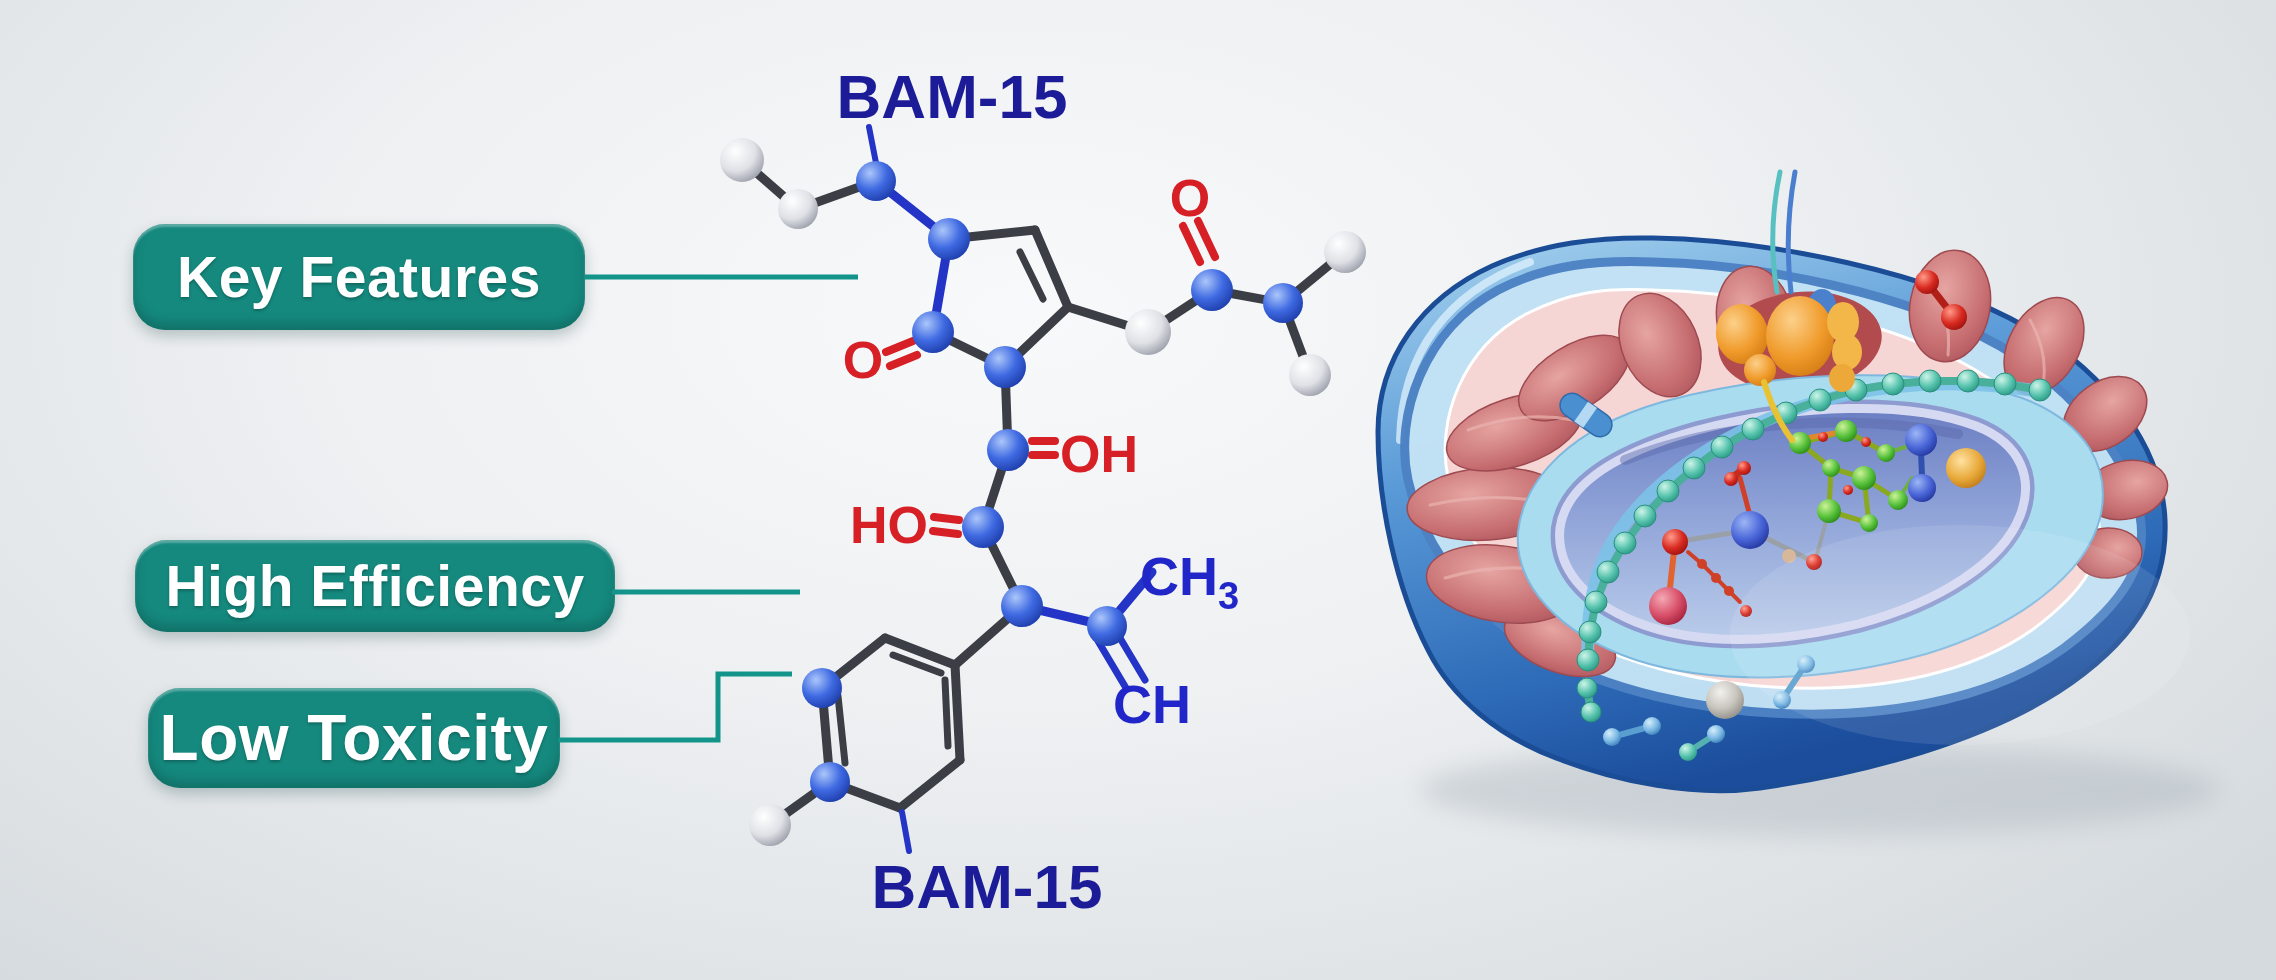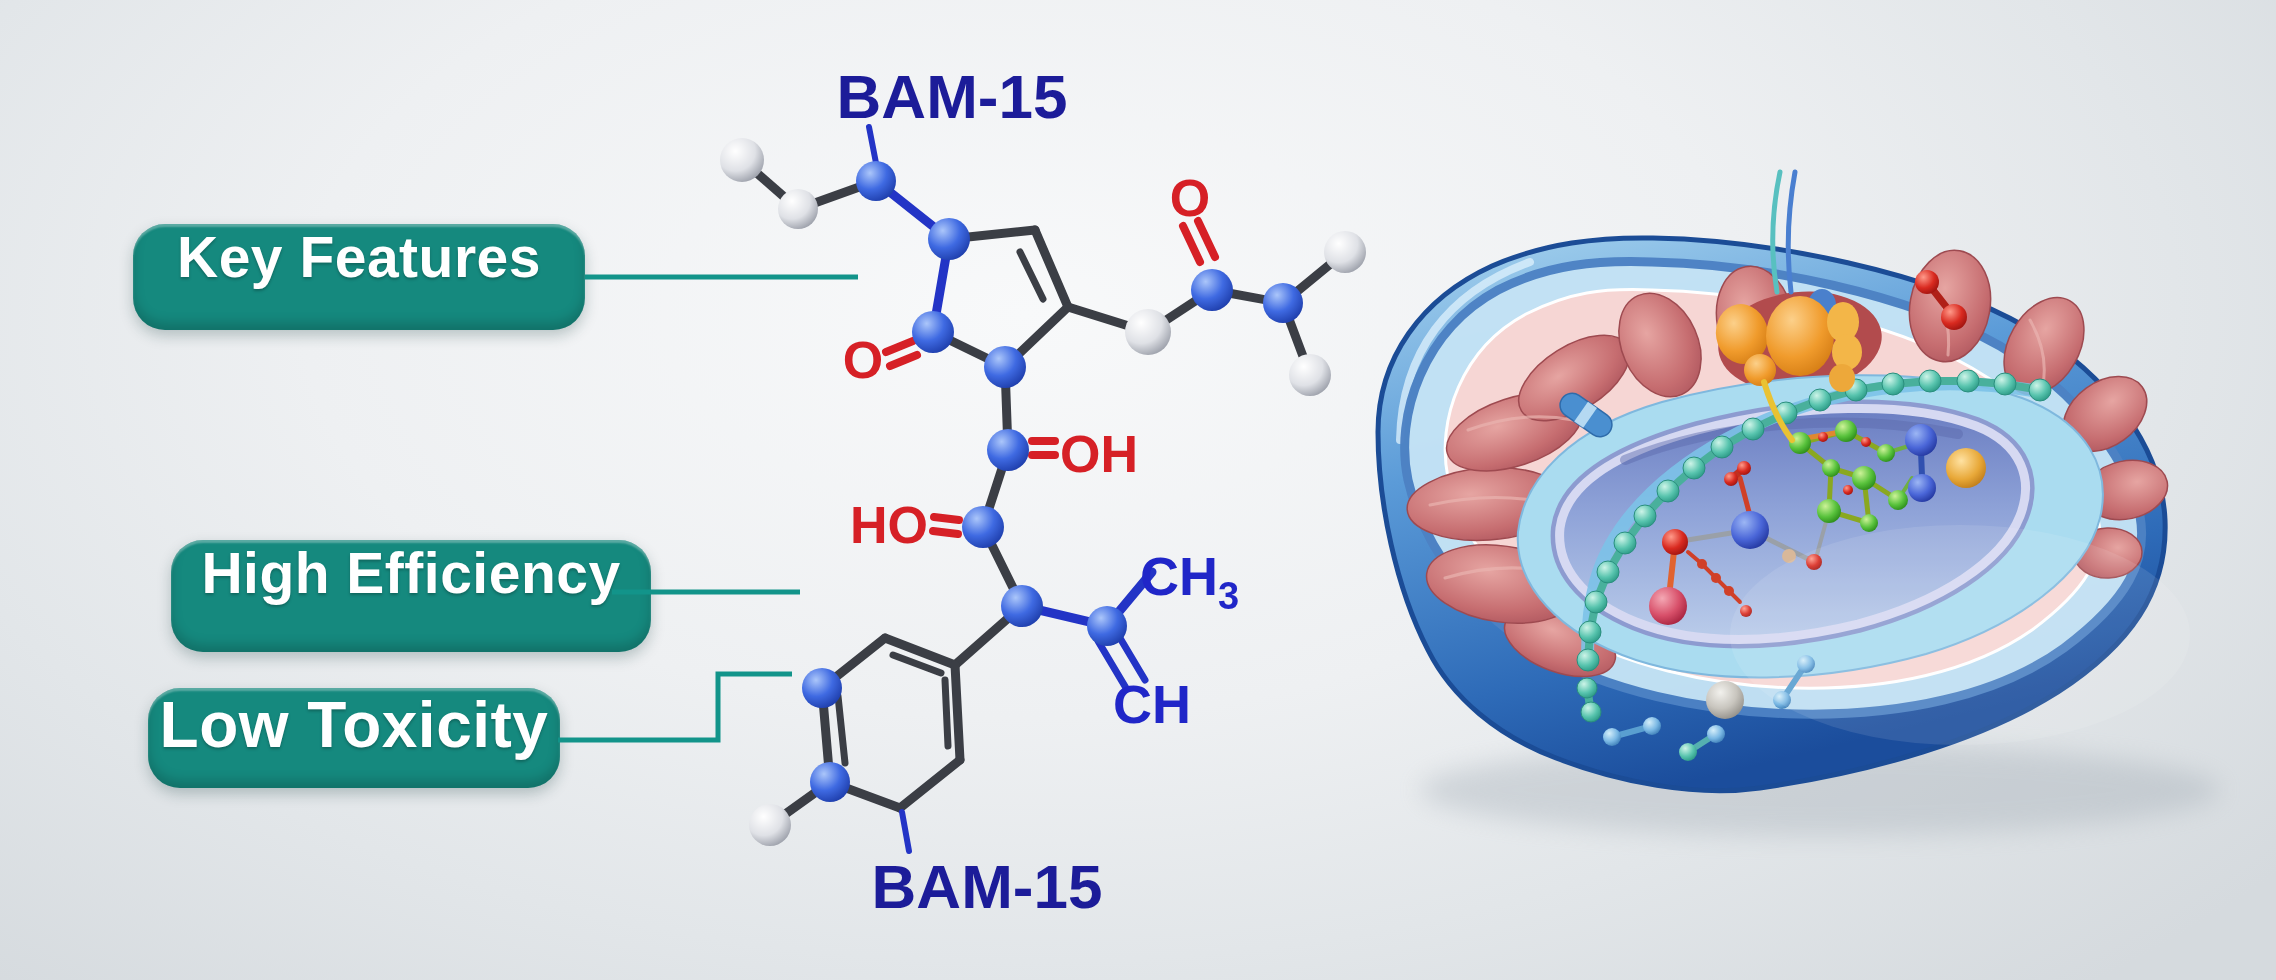--- a/index.html
+++ b/index.html
@@ -1,25 +1,25 @@
 <!DOCTYPE html>
 <html><head>
 <meta charset="utf-8">
 <title>BAM-15</title>
 <style>
   html,body{margin:0;padding:0;}
   body{width:2276px;height:980px;overflow:hidden;font-family:"Liberation Sans",sans-serif;}
   .stage{position:relative;width:2276px;height:980px;
     background:radial-gradient(ellipse 1600px 900px at 45% 32%, #f8f9fa 0%, #eef0f2 45%, #e2e6e9 72%, #d5dade 100%);}
-  .callout{position:absolute;display:flex;justify-content:center;
+  .callout{position:absolute;display:flex;align-items:center;justify-content:center;
     background:#15897E;color:#fff;font-weight:bold;border-radius:32px;
     box-shadow:0 6px 14px rgba(20,60,60,.25), inset 0 3px 2px rgba(255,255,255,.30), inset 0 -7px 12px rgba(0,0,0,.18);}
   .callout span{white-space:nowrap;letter-spacing:.5px;text-shadow:0 2px 3px rgba(0,0,0,.25);}
   #callout-1{left:133px;top:224px;width:452px;height:106px;font-size:57px;}
-  #callout-2{left:135px;top:540px;width:480px;height:112px;font-size:57px;margin-left:36px;}
+  #callout-2{left:135px;top:540px;width:480px;height:92px;font-size:57px;}
   #callout-3{left:148px;top:688px;width:412px;height:100px;font-size:64px;}
   svg{position:absolute;left:0;top:0;}
   #connector-svg{left:0;top:0;}
   #molecule-svg{left:700px;top:20px;}
   #mito-svg{left:1370px;top:140px;}
   text{font-family:"Liberation Sans",sans-serif;}
 </style>
 </head>
 <body>
 

